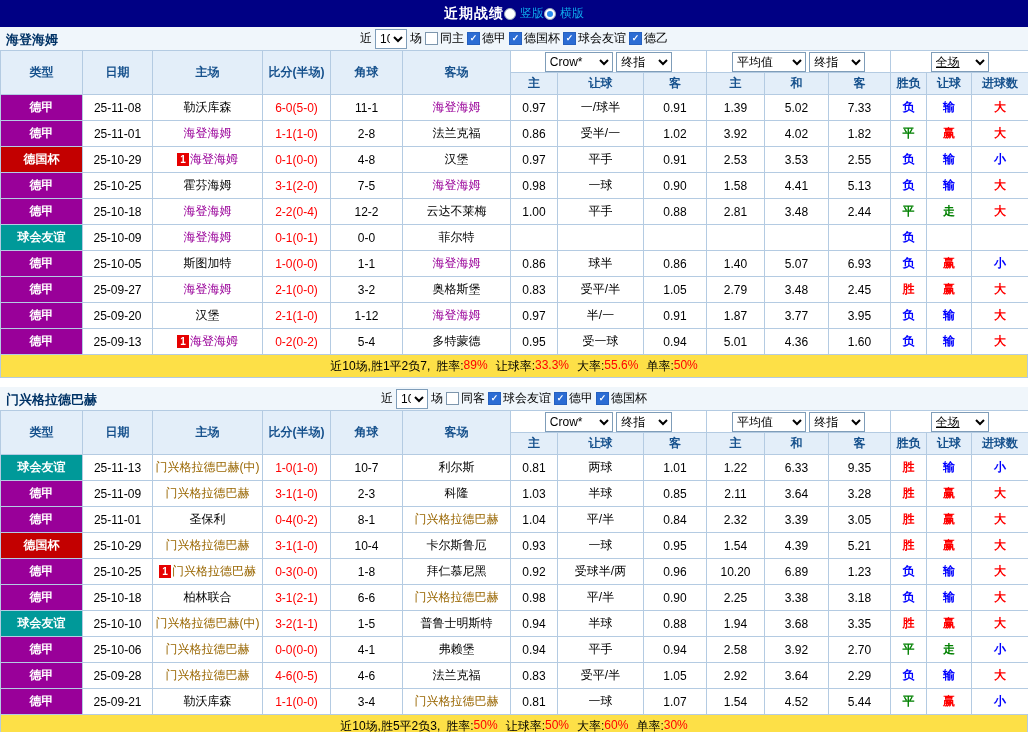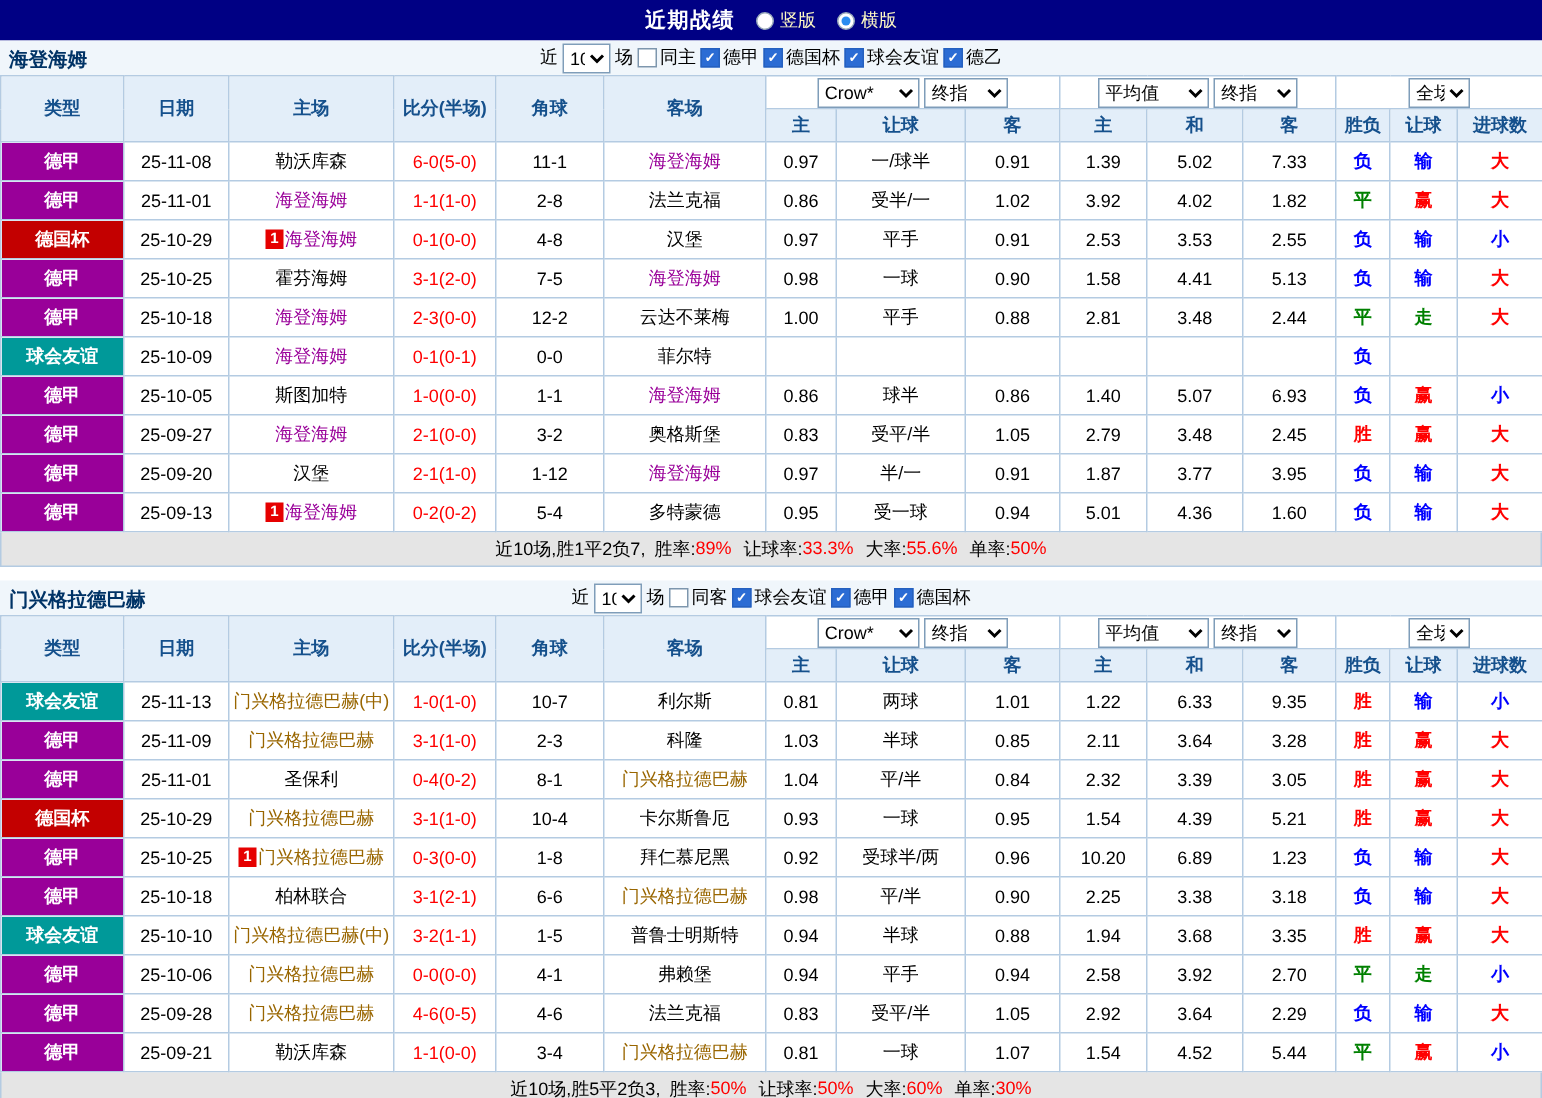--- a/index.html
+++ b/index.html
@@ -3,54 +3,54 @@
 <meta charset="utf-8">
 <style>
   * { box-sizing: border-box; margin: 0; padding: 0; }
   html,body { background:#fff; }
   body {
     width: 1028px; height: 732px; overflow: hidden;
     font-family: "Liberation Sans", sans-serif;
     font-size: 12px; color:#000;
   }
   
-  .topbar { height:27px; background:#000084; display:flex; align-items:center; justify-content:center; gap:14px; }
+  .topbar { height:27px; background:#000084; display:flex; align-items:center; justify-content:center; }
   .topbar-title { color:#fff; font-weight:bold; font-size:14px; letter-spacing:1px; }
-  .radio-opt { display:inline-flex; align-items:center; gap:4px; color:#fef9c3; font-size:12px; cursor:default; }
+  .radio-opt { display:inline-flex; align-items:center; gap:4px; color:#0ea5e9; font-size:12px; cursor:default; }
   .radio { width:12px; height:12px; border-radius:50%; background:#fff; border:1px solid #9ab; display:inline-block; position:relative; }
   .radio.checked::after { content:""; position:absolute; left:2px; top:2px; right:2px; bottom:2px; border-radius:50%; background:#2a8cf0; }
   
   .section { margin-top:0; }
   .section + .section { margin-top:9px; }
   .section-bar { position:relative; height:23px; background:#f0f6fb; display:flex; align-items:center; justify-content:center; }
   .section-title { position:absolute; left:6px; top:4px; font-weight:bold; font-size:13px; color:#003366; }
   .filter-bar { display:flex; align-items:center; gap:3px; }
   .cb { display:inline-flex; align-items:center; gap:2px; }
   .box { width:13px; height:13px; border:1px solid #7d96ad; background:#fff; display:inline-flex; align-items:center; justify-content:center; font-size:9px; font-weight:bold; color:#fff; line-height:1; }
   .box.checked { background:#2b6cd4; border-color:#2560bf; }
   select { font-family:"Liberation Sans",sans-serif; font-size:12px; height:20px; background:#fff; border:1px solid #7f9db9; }
   .sel-count { width:32px; }
   .sel-odds { width:68px; }
   .sel-ref { width:56px; }
   .sel-avg { width:74px; }
-  .sel-scope { width:41px; }
+  .sel-scope { width:58px;text-decoration:underline; }
   
   table.match-table { width:1028px; table-layout:fixed; border-collapse:collapse; }
   .match-table th, .match-table td {
     border:1px solid #b4cbe2; text-align:center; white-space:nowrap; overflow:hidden; padding:0 1px;
   }
   .match-table thead th { background:#e3eef9; color:#15508c; font-weight:bold; height:22px; }
   .match-table thead th.group-cell { background:#fff; }
   .match-table tbody td { height:26px; background:#fff; }
   td.type-cell { color:#fff; font-weight:bold; }
   td.score-cell { color:#ff0000; }
   td.res-cell { font-weight:bold; }
   .card-badge { display:inline-block; min-width:12px; height:13px; line-height:13px; background:#e60000; color:#fff; font-size:10px; font-weight:bold; margin-right:1px; vertical-align:middle; padding:0 1px; }
   
-  .summary-bar { height:23px; border:1px solid #b4cbe2; border-top:none; display:flex; align-items:center; justify-content:center; gap:6px; background:#e5e5e5; }
+  .summary-bar { height:23px; border:1px solid #b4cbe2; border-top:none; display:flex; align-items:center; justify-content:center; gap:6px; background:#fde047; }
   .stat { display:inline-flex; }
   .stat-value { color:#ff0000; }
 </style>
 </head>
 <body>
 
 <div class="topbar">
   <span class="topbar-title">近期战绩</span>
   <span class="radio-opt">
     <span class="radio"></span>
@@ -211,21 +211,21 @@
           <td class="avg-cell">4.41</td>
           <td class="avg-cell">5.13</td>
           <td class="res-cell" style="color: rgb(0, 0, 255);">负</td>
           <td class="res-cell" style="color: rgb(0, 0, 255);">输</td>
           <td class="res-cell" style="color: rgb(255, 0, 0);">大</td>
         </tr>
         <tr class="match-row">
           <td class="type-cell" style="background: rgb(153, 0, 153);">德甲</td>
           <td class="date-cell">25-10-18</td>
           <td class="team-cell"><span class="team-name" style="color: rgb(153, 0, 153);">海登海姆</span></td>
-          <td class="score-cell">2-3(0-0)</td>
+          <td class="score-cell">2-2(0-4)</td>
           <td class="corner-cell">12-2</td>
           <td class="team-cell"><span class="team-name">云达不莱梅</span></td>
           <td class="odds-cell">1.00</td>
           <td class="odds-cell">平手</td>
           <td class="odds-cell">0.88</td>
           <td class="avg-cell">2.81</td>
           <td class="avg-cell">3.48</td>
           <td class="avg-cell">2.44</td>
           <td class="res-cell" style="color: rgb(0, 128, 0);">平</td>
           <td class="res-cell" style="color: rgb(0, 128, 0);">走</td>

